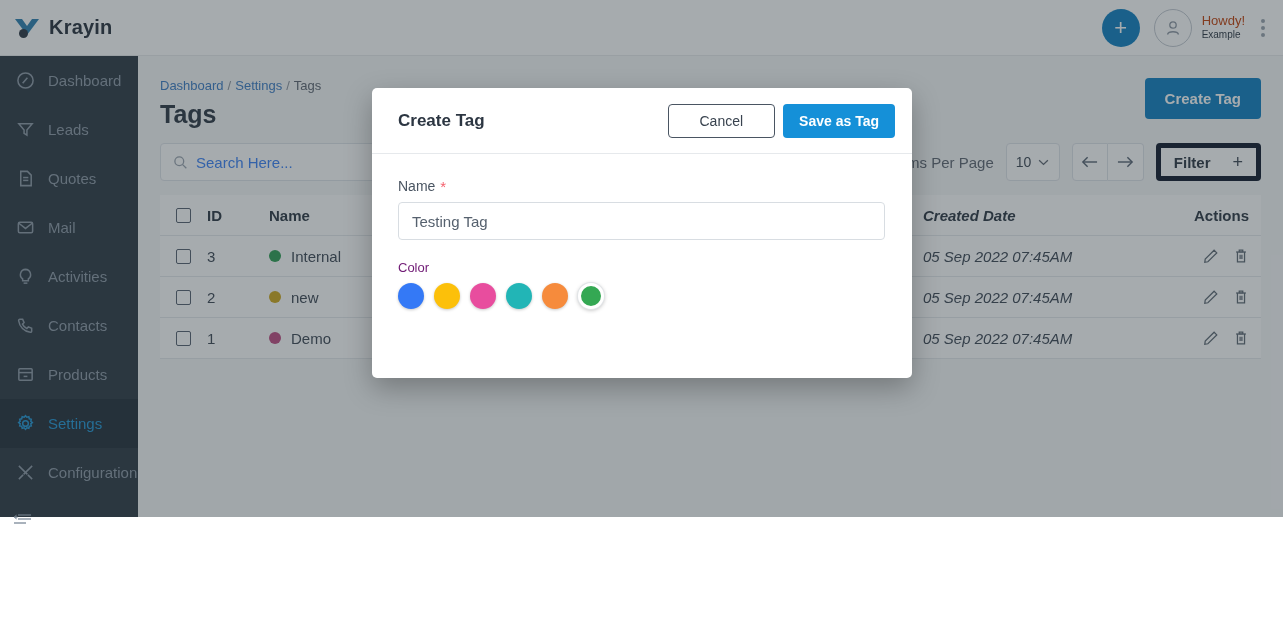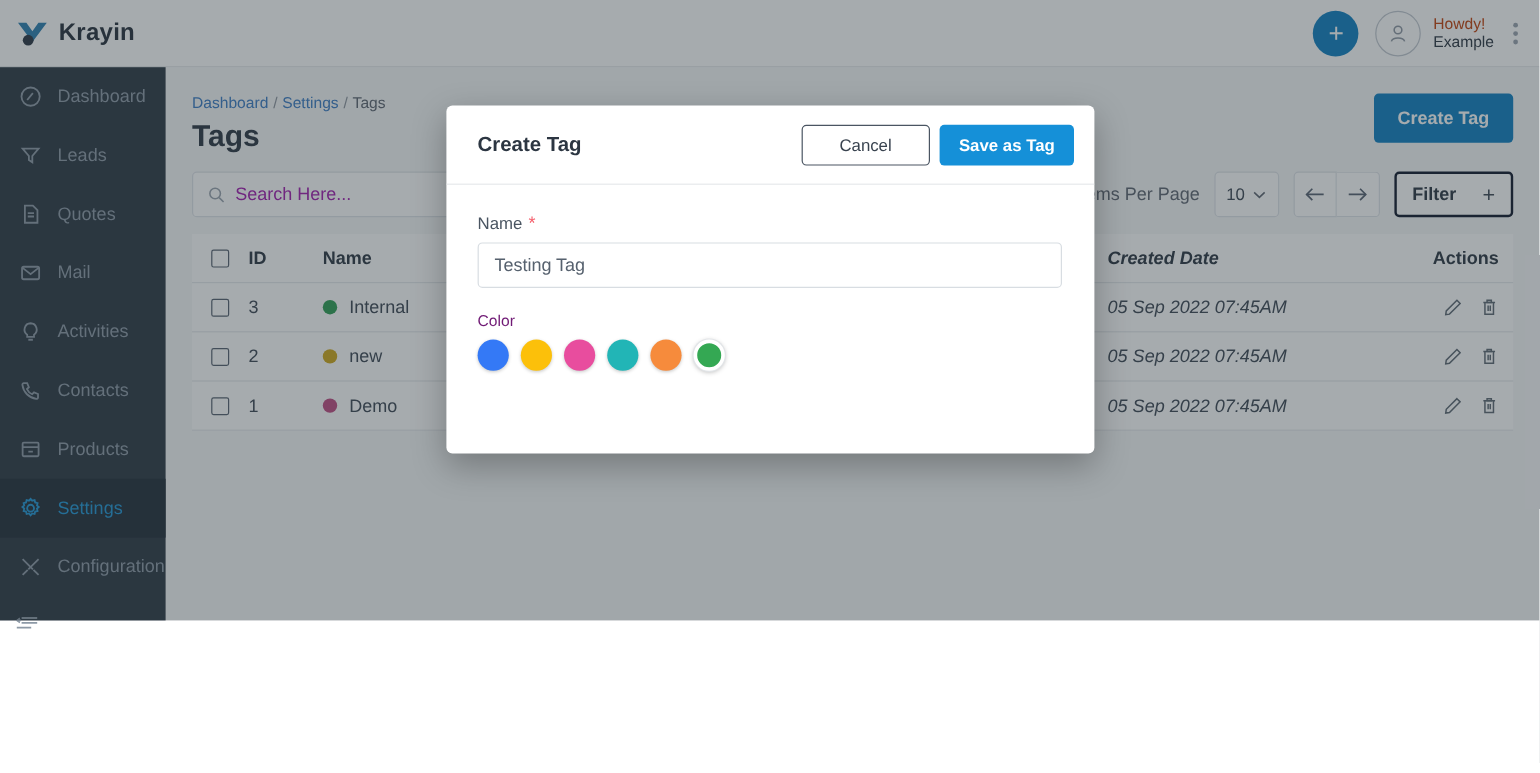--- a/index.html
+++ b/index.html
@@ -47,21 +47,21 @@
     color: #fff; font-size: 22px; font-weight: 300; line-height: 1;
   }
   .avatar-user { display: flex; align-items: center; gap: 10px; }
   .avatar {
     width: 38px; height: 38px; border-radius: 50%;
     border: 1px solid #c2c8d0; display: flex; align-items: center; justify-content: center;
     color: #8e97a3;
   }
   .howdy { line-height: 1.15; }
   .howdy .l1 { font-size: 13px; color: #c2410c; }
-  .howdy .l2 { font-size: 13px; color: #2c3642; }
+  .howdy .l2 { font-size: 10px; color: #2c3642; }
   .kebab { display: flex; flex-direction: column; gap: 3px; padding: 2px 6px; }
   .kebab i { width: 4px; height: 4px; border-radius: 50%; background: #9aa3ae; display:block; }
 
   
   .sidebar {
     position: absolute; top: 56px; left: 0; bottom: 0; width: 138px;
     background: #2b3742;
     z-index: 3;
   }
   .nav-item {
@@ -95,38 +95,38 @@
   .toolbar {
     margin-top: 14px;
     display: flex; align-items: center; gap: 12px;
   }
   .search-box {
     flex: 1 1 auto; max-width: 745px;
     height: 38px; background: #fff;
     border: 1px solid #dfe3e8; border-radius: 4px;
     display: flex; align-items: center; gap: 8px; padding: 0 12px;
   }
-  .search-box .ph { color: #a21caf; font-size: 15px; }
+  .search-box .ph { color: #3b82f6; font-size: 15px; }
   .ipp-label { font-size: 15px; color: #5d6570; white-space: nowrap; }
   .ipp-select {
     height: 38px; min-width: 54px; background: #fff;
     border: 1px solid #dfe3e8; border-radius: 4px;
     display: flex; align-items: center; gap: 7px; padding: 0 9px;
     font-size: 14px; color: #3d4754;
   }
   .pager { display: flex; height: 38px; }
   .pager .pg {
     width: 36px; background: #fff; border: 1px solid #dfe3e8;
     display: flex; align-items: center; justify-content: center;
     color: #566170;
   }
   .pager .pg:first-child { border-radius: 4px 0 0 4px; }
   .pager .pg:last-child { border-radius: 0 4px 4px 0; border-left: none; }
   .filter-btn {
-    height: 38px; border: 2px solid #0f172a; border-radius: 4px;
+    height: 38px; border: 5px solid #0f172a; border-radius: 4px;
     background: #fff; display: flex; align-items: center; gap: 22px;
     padding: 0 13px; font-size: 15px; font-weight: 700; color: #2c3642;
   }
   .filter-btn .plus { font-weight: 400; font-size: 18px; color: #3d4754; }
 
   
   .table { margin-top: 14px; background: #fff; }
   .trow {
     display: flex; align-items: center; height: 41px;
     border-bottom: 1px solid #e6e9ec;

